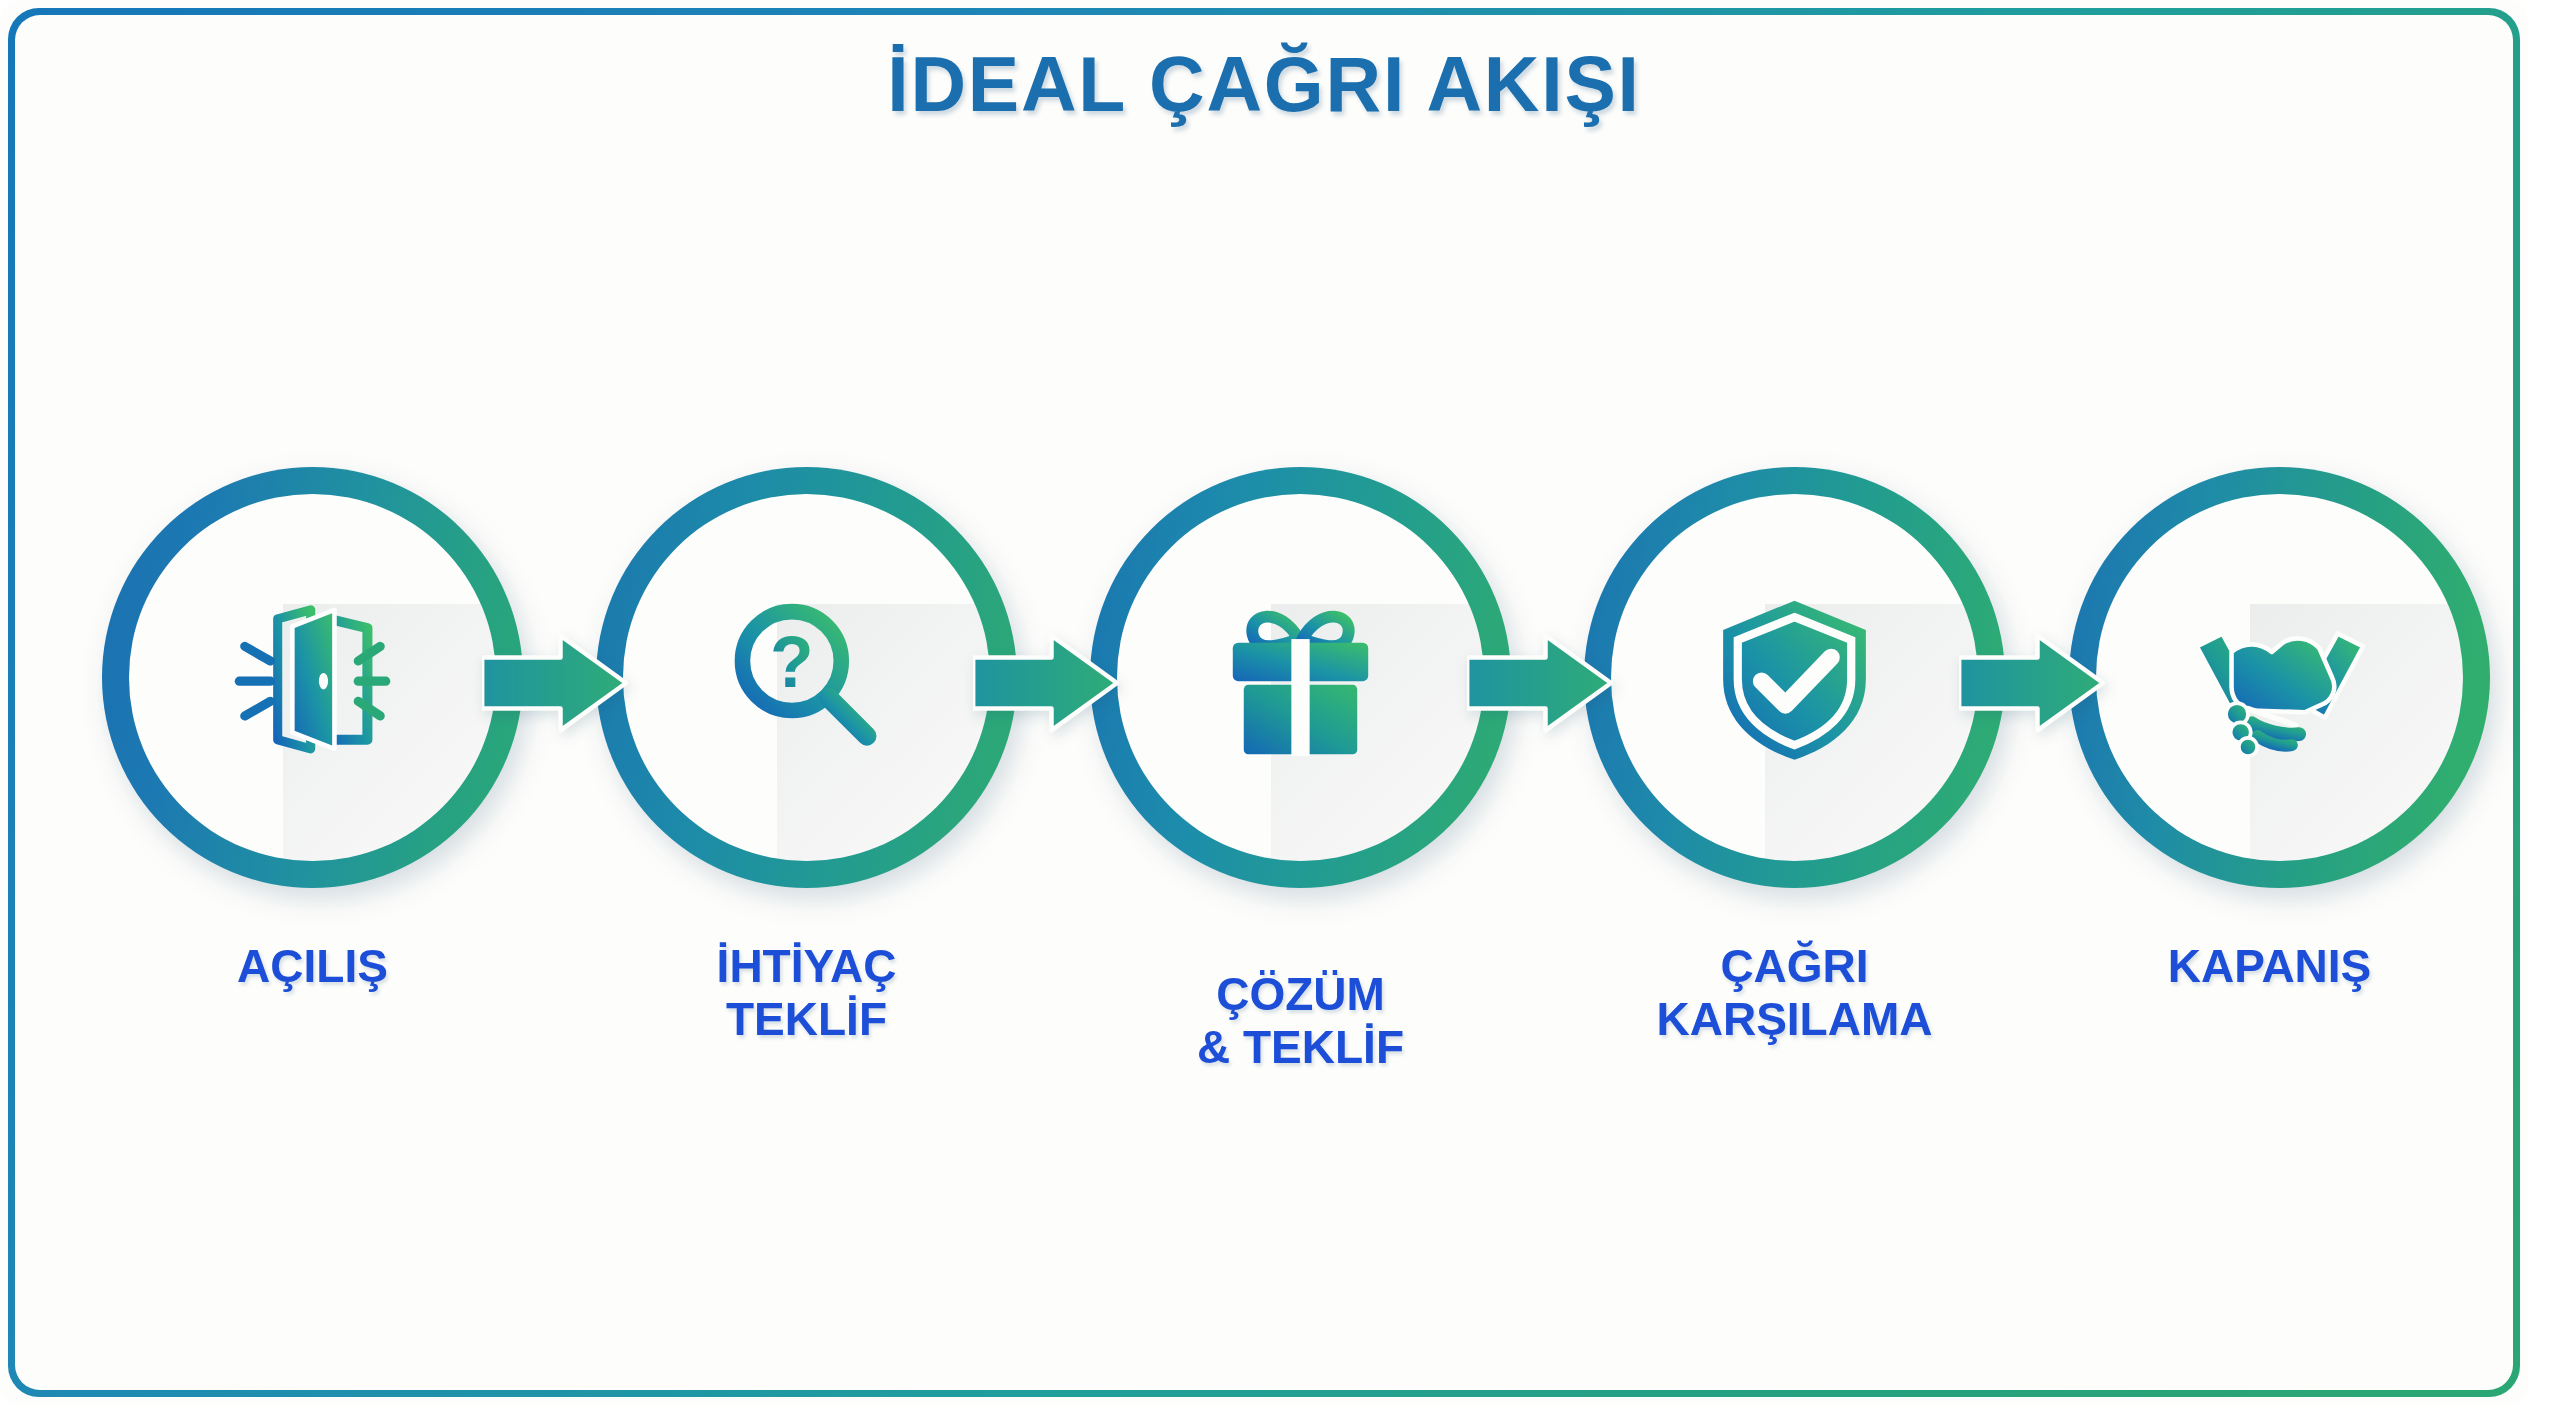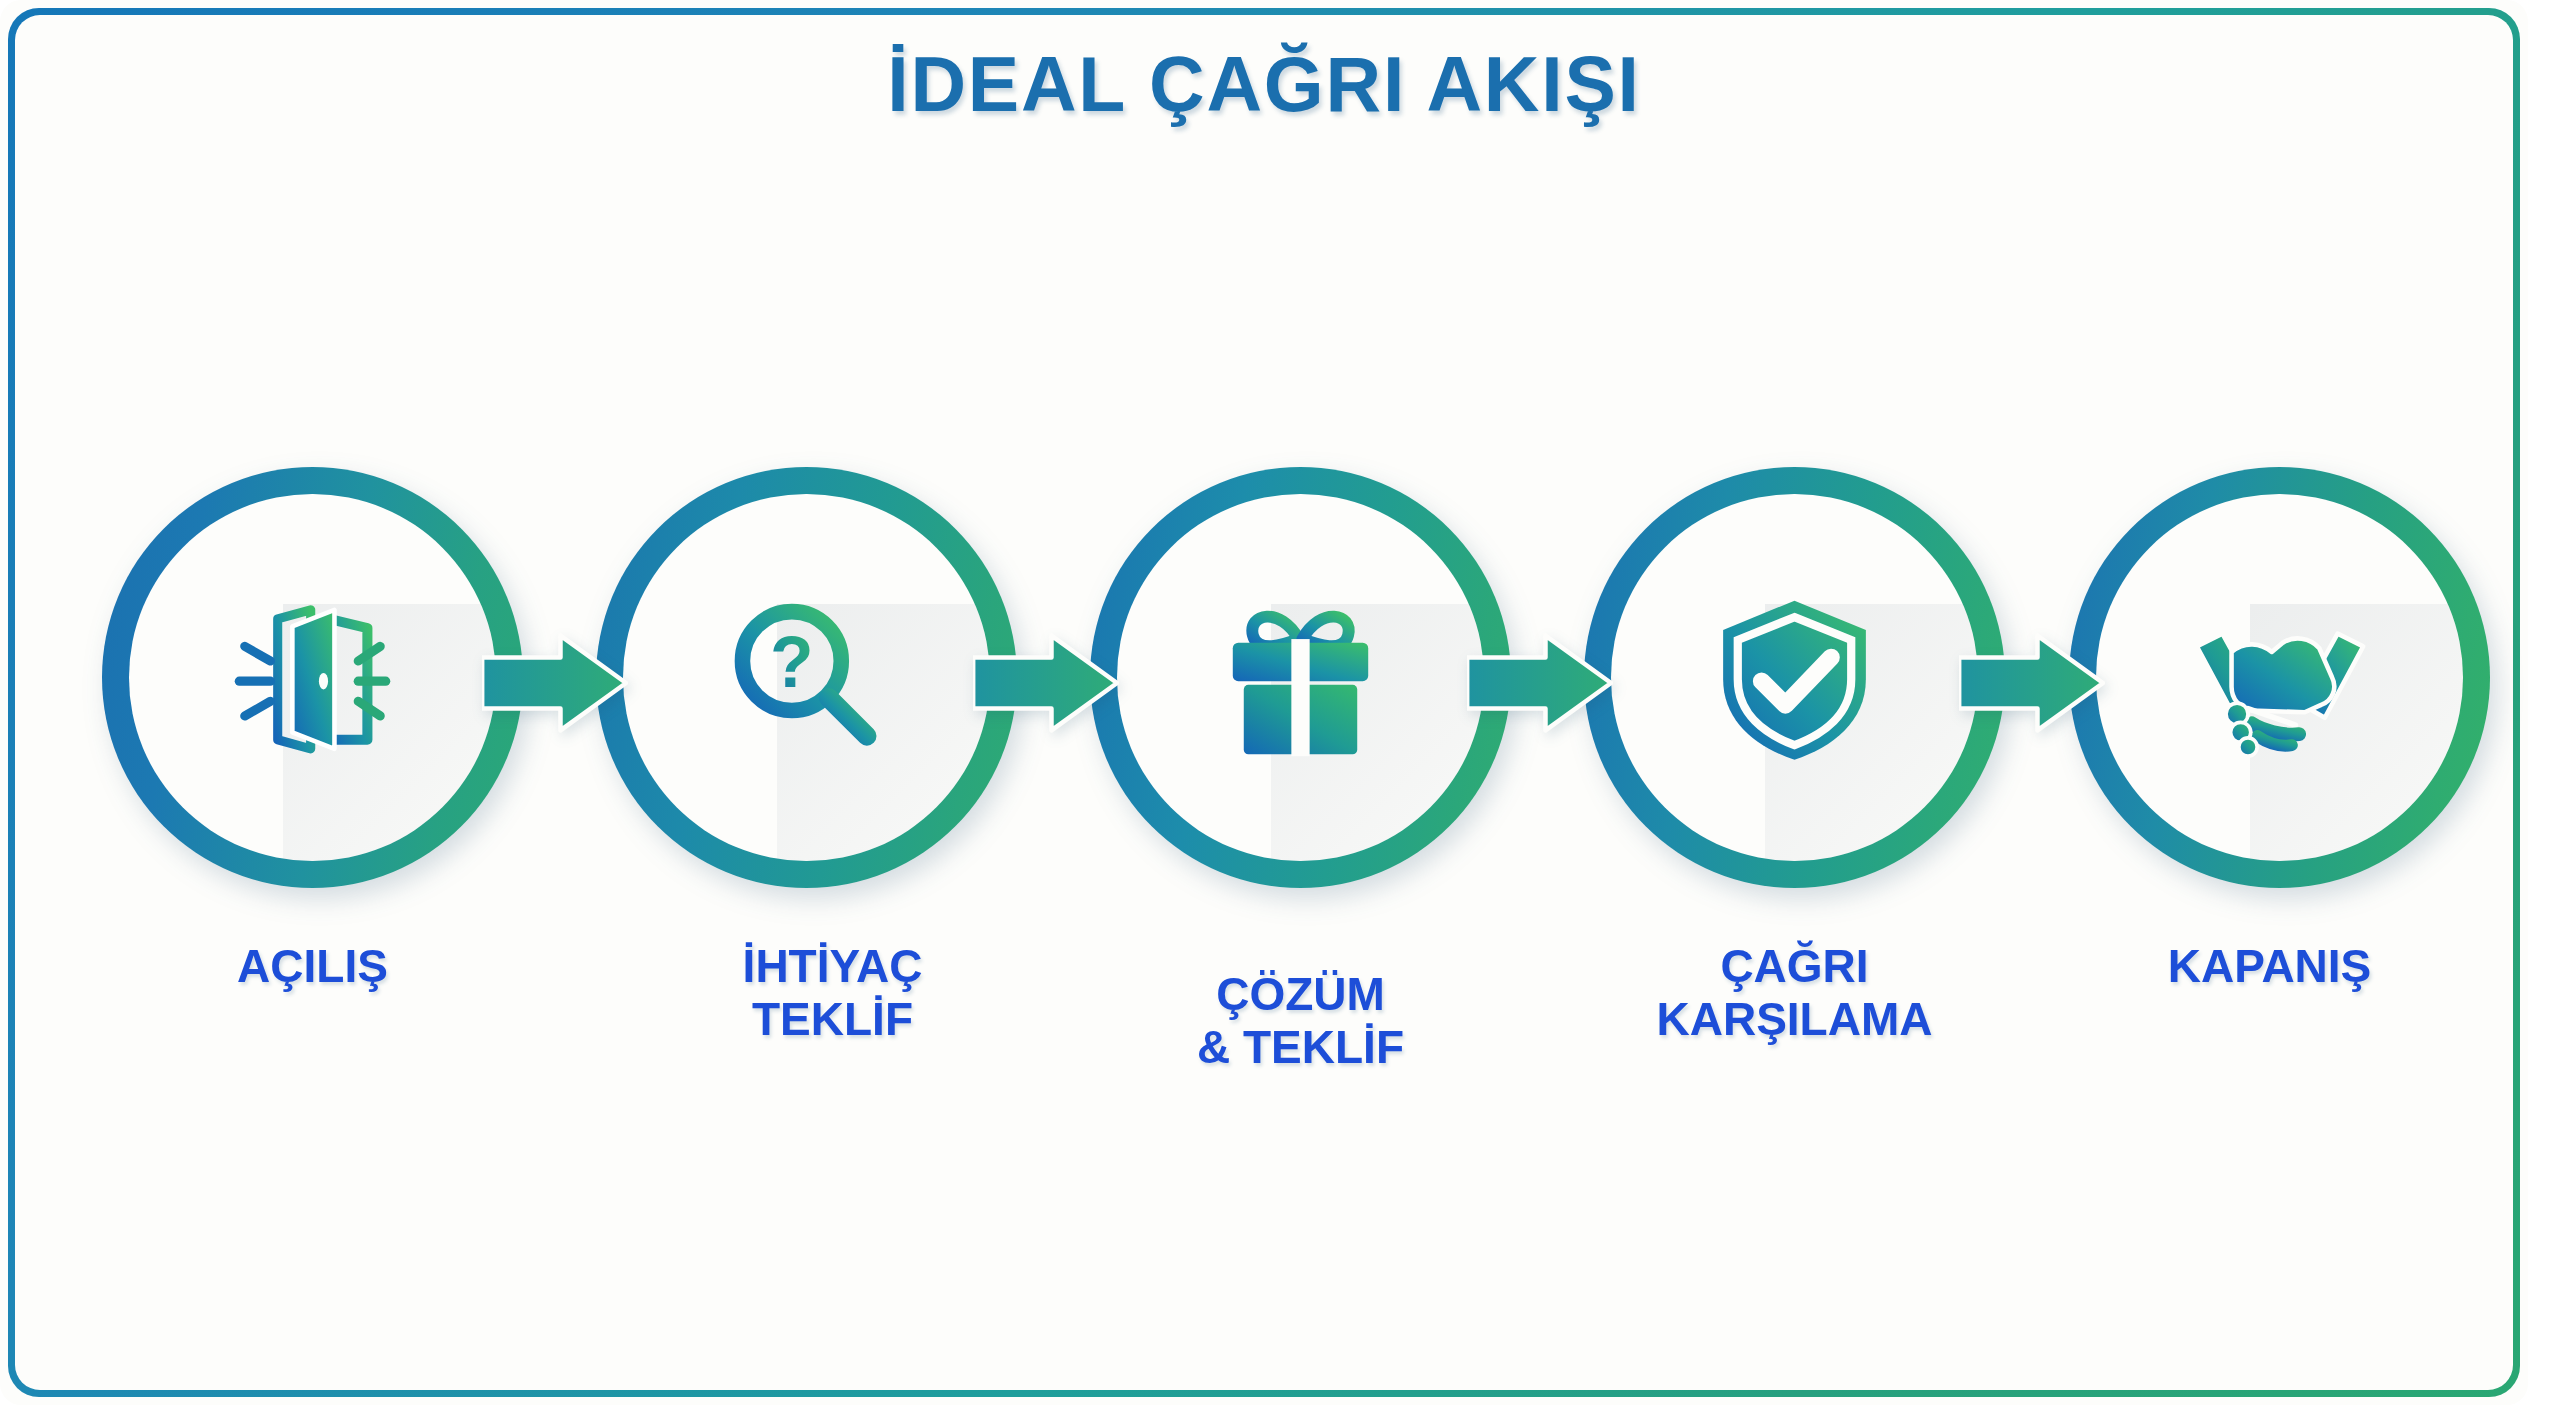--- a/index.html
+++ b/index.html
@@ -157,21 +157,21 @@
     top: 0;
     width: 421px;
     text-align: center;
     color: #1d4ed8;
     font-weight: 700;
     font-size: 46px;
     line-height: 1.16;
     text-shadow: 1.8px 2.7px 3.7px rgba(40,90,130,0.18);
   }
   .label.l0 { left: 0px; }
-  .label.l1 { left: 520px; }
+  .label.l1 { left: 494px; }
   .label.l2 { left: 988px; margin-top: 28px; }
   .label.l3 { left: 1464px; width: 457px; }
   .label.l4 { left: 1948px; width: 439px; text-align: center; }
   .label .ln { display: block; white-space: nowrap; }
 </style>
 </head>
 <body>
 
 <div id="infographic">
 

